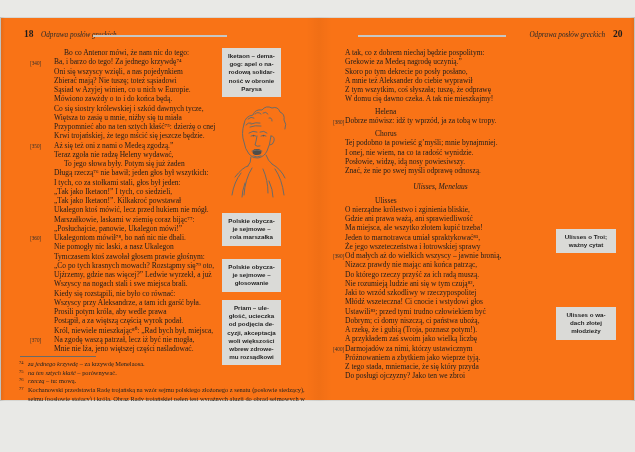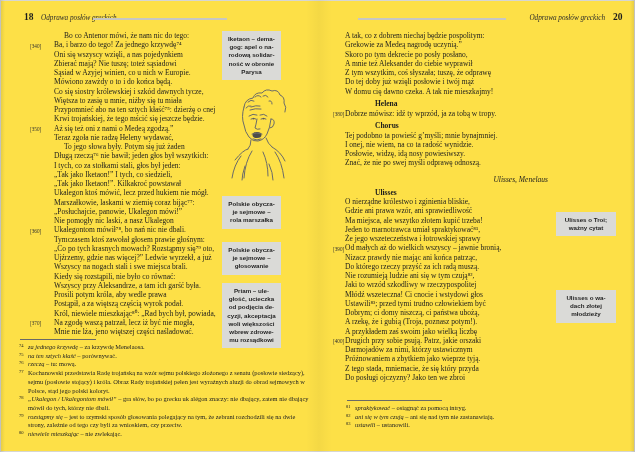--- a/index.html
+++ b/index.html
@@ -1,18 +1,18 @@
 <!DOCTYPE html>
 <html><head>
 <meta charset="utf-8">
 <style>
   html,body { margin:0; padding:0; background:#e9e9e6; }
   .spread {
-    position:relative; width:635px; height:452px; margin:0 auto;
-    background:#fde047; overflow:hidden;
+    position:relative; width:635px; height:384px; margin:17px auto;
+    background:#f97316; overflow:hidden;
     font-family:"Liberation Serif", serif; color:#1c1c1c;
     box-shadow: inset 0 0 0 1px #d6d6d2;
   }
   .spread .edges {
     position:absolute; inset:0; pointer-events:none;
     background:
       linear-gradient(90deg, rgba(60,60,55,0.14) 0px, rgba(60,60,55,0) 5px),
       linear-gradient(270deg, rgba(60,60,55,0.14) 0px, rgba(60,60,55,0) 5px),
       linear-gradient(90deg, rgba(0,0,0,0) 306px, rgba(0,0,0,0.035) 319px, rgba(0,0,0,0) 332px);
   }
@@ -28,24 +28,24 @@
   #pgnum-right { left:613px; top:12px; }
   
   .verses { position:absolute; top:31px; }
   #verses-left { left:30px; width:228px; }
   #verses-right { left:333px; width:228px; }
   .vrow { position:relative; font-size:7.5px; line-height:9.25px; white-space:nowrap; }
   .vrow .lnum { position:absolute; left:0; top:1.4px; font-size:5.2px; letter-spacing:0; color:#2f2f2f; }
   #verses-left .ltext { display:inline-block; padding-left:24px; }
   #verses-left .indent .ltext { padding-left:34px; }
   #verses-right .ltext { display:inline-block; padding-left:12px; }
-  .vrow.heading { font-weight:bold; margin-top:3.5px; }
+  .vrow.heading { font-weight:normal; margin-top:3.5px; }
   #verses-right .heading .ltext { padding-left:42px; }
   .vrow.scene { font-style:italic; margin-top:7px; margin-bottom:4px; }
-  #verses-right .scene .ltext { display:block; padding-left:0; width:215px; text-align:right; }
+  #verses-right .scene .ltext { display:block; padding-left:0; width:215px; text-align:center; }
   
   .fnrule { position:absolute; height:1px; background:#6a6a66; }
   #fnrule-left { left:20px; top:339px; width:76px; }
   #fnrule-right { left:347px; top:400px; width:95px; }
   .fnotes { position:absolute; font-size:6.4px; line-height:8.7px; color:#222; }
   #fnotes-left { left:18px; top:343px; width:292px; }
   #fnotes-right { left:345px; top:404px; width:245px; }
   .fnote { position:relative; padding-left:10px; }
   .fnote .fnsup { position:absolute; left:1px; top:-1px; font-size:4.6px; }
   .fnote .fnterm { font-style:italic; }
@@ -95,69 +95,68 @@
       <div class="vrow line"><span class="lnum">[350]</span><span class="ltext">Aż się też oni z nami o Medeą zgodzą.”</span></div>
       <div class="vrow line"><span class="ltext">Teraz zgoła nie radzę Heleny wydawać,</span></div>
       <div class="vrow line indent"><span class="ltext">To jego słowa były. Potym się już żaden</span></div>
       <div class="vrow line"><span class="ltext">Długą rzeczą⁷⁶ nie bawił; jeden głos był wszytkich:</span></div>
       <div class="vrow line"><span class="ltext">I tych, co za stołkami stali, głos był jeden:</span></div>
       <div class="vrow line"><span class="ltext">„Tak jako Iketaon!” I tych, co siedzieli,</span></div>
       <div class="vrow line"><span class="ltext">„Tak jako Iketaon!”. Kilkakroć powstawał</span></div>
       <div class="vrow line"><span class="ltext">Ukalegon ktoś mówić, lecz przed hukiem nie mógł.</span></div>
       <div class="vrow line"><span class="ltext">Marszałkowie, laskami w ziemię coraz bijąc⁷⁷:</span></div>
       <div class="vrow line"><span class="ltext">„Posłuchajcie, panowie, Ukalegon mówi!”</span></div>
+      <div class="vrow line"><span class="lnum">[360]</span><span class="ltext">Ukalegontom mówił⁷⁸, bo nań nic nie dbali.</span></div>
       <div class="vrow line"><span class="ltext">Nie pomogły nic laski, a nasz Ukalegon</span></div>
-      <div class="vrow line"><span class="lnum">[360]</span><span class="ltext">Ukalegontom mówił⁷⁸, bo nań nic nie dbali.</span></div>
       <div class="vrow line"><span class="ltext">Tymczasem ktoś zawołał głosem prawie głośnym:</span></div>
       <div class="vrow line"><span class="ltext">„Co po tych krasnych mowach? Rozstąpmy się⁷⁹ oto,</span></div>
       <div class="vrow line"><span class="ltext">Ujźrzemy, gdzie nas więcej?” Ledwie wyrzekł, a już</span></div>
       <div class="vrow line"><span class="ltext">Wszyscy na nogach stali i swe miejsca brali.</span></div>
       <div class="vrow line"><span class="ltext">Kiedy się rozstąpili, nie było co równać:</span></div>
       <div class="vrow line"><span class="ltext">Wszyscy przy Aleksandrze, a tam ich garść była.</span></div>
       <div class="vrow line"><span class="ltext">Prosili potym króla, aby wedle prawa</span></div>
       <div class="vrow line"><span class="ltext">Postąpił, a za więtszą częścią wyrok podał.</span></div>
-      <div class="vrow line"><span class="ltext">Król, niewiele mieszkając⁸⁰: „Rad bych był, powiada,</span></div>
+      <div class="vrow line"><span class="ltext">Król, niewiele mieszkając⁸⁰: „Rad bych był, miejsca,</span></div>
       <div class="vrow line"><span class="lnum">[370]</span><span class="ltext">Na zgodę waszą patrzał, lecz iż być nie mogła,</span></div>
       <div class="vrow line"><span class="ltext">Mnie nie lża, jeno więtszej części naśladować.</span></div>
     </div>
   <div class="verses" id="verses-right">
       <div class="vrow line"><span class="ltext">A tak, co z dobrem niechaj będzie pospolitym:</span></div>
       <div class="vrow line"><span class="ltext">Grekowie za Medeą nagrodę uczynią.”</span></div>
       <div class="vrow line"><span class="ltext">Skoro po tym dekrecie po posły posłano,</span></div>
       <div class="vrow line"><span class="ltext">A mnie też Aleksander do ciebie wyprawił</span></div>
       <div class="vrow line"><span class="ltext">Z tym wszytkim, coś słyszała; tuszę, że odprawę</span></div>
-      <div class="vrow line"><span class="ltext">Do tej doby już wzięli posłowie i twój mąż</span></div>
       <div class="vrow line"><span class="ltext">W domu cię dawno czeka. A tak nie mieszkajmy!</span></div>
       <div class="vrow heading"><span class="ltext">Helena</span></div>
       <div class="vrow line"><span class="lnum">[380]</span><span class="ltext">Dobrze mówisz: idź ty wprzód, ja za tobą w tropy.</span></div>
       <div class="vrow heading"><span class="ltext">Chorus</span></div>
       <div class="vrow line"><span class="ltext">Tej podobno ta powieść g’myśli; mnie bynajmniej.</span></div>
       <div class="vrow line"><span class="ltext">I onej, nie wiem, na co ta radość wynidzie.</span></div>
       <div class="vrow line"><span class="ltext">Posłowie, widzę, idą nosy powiesiwszy.</span></div>
       <div class="vrow line"><span class="ltext">Znać, że nie po swej myśli odprawę odnoszą.</span></div>
       <div class="vrow scene">
         <span class="ltext">Ulisses, Menelaus</span>
       </div>
       <div class="vrow heading"><span class="ltext">Ulisses</span></div>
       <div class="vrow line"><span class="ltext">O nierządne królestwo i zginienia bliskie,</span></div>
-      <div class="vrow line"><span class="ltext">Gdzie ani prawa wzór, ani sprawiedliwość</span></div>
+      <div class="vrow line"><span class="ltext">Gdzie ani prawa ważą, ani sprawiedliwość</span></div>
       <div class="vrow line"><span class="ltext">Ma miejsca, ale wszytko złotem kupić trzeba!</span></div>
       <div class="vrow line"><span class="ltext">Jeden to marnotrawca umiał spraktykować⁸¹,</span></div>
       <div class="vrow line"><span class="ltext">Że jego wszeteczeństwa i łotrowskiej sprawy</span></div>
       <div class="vrow line"><span class="lnum">[390]</span><span class="ltext">Od małych aż do wielkich wszyscy – jawnie bronią,</span></div>
       <div class="vrow line"><span class="ltext">Nizacz prawdy nie mając ani końca patrząc,</span></div>
       <div class="vrow line"><span class="ltext">Do którego rzeczy przyść za ich radą muszą.</span></div>
       <div class="vrow line"><span class="ltext">Nie rozumieją ludzie ani się w tym czują⁸²,</span></div>
       <div class="vrow line"><span class="ltext">Jaki to wrzód szkodliwy w rzeczypospolitej</span></div>
       <div class="vrow line"><span class="ltext">Młódź wszeteczna! Ci cnocie i wstydowi głos</span></div>
       <div class="vrow line"><span class="ltext">Ustawili⁸³; przed tymi trudno człowiekiem być</span></div>
       <div class="vrow line"><span class="ltext">Dobrym; ci domy niszczą, ci państwa ubożą,</span></div>
       <div class="vrow line"><span class="ltext">A rzekę, że i gubią (Troja, poznasz potym!).</span></div>
       <div class="vrow line"><span class="ltext">A przykładem zaś swoim jako wielką liczbę</span></div>
-      <div class="vrow line"><span class="lnum">[400]</span><span class="ltext">Drugich przy sobie psują. Patrz, jakie orszaki</span></div>
+      <div class="vrow line"><span class="lnum">[400]</span></div>
       <div class="vrow line"><span class="ltext">Darmojadów za nimi, którzy ustawicznym</span></div>
       <div class="vrow line"><span class="ltext">Próżnowaniem a zbytkiem jako wieprze tyją.</span></div>
       <div class="vrow line"><span class="ltext">Z tego stada, mniemacie, że się który przyda</span></div>
       <div class="vrow line"><span class="ltext">Do posługi ojczyzny? Jako ten we zbroi</span></div>
     </div>
 
   <div class="mbox mbox-l" id="mbox-iketaon">Iketaon – dema-
 gog: apel o na-
 rodową solidar-
 ność w obronie

